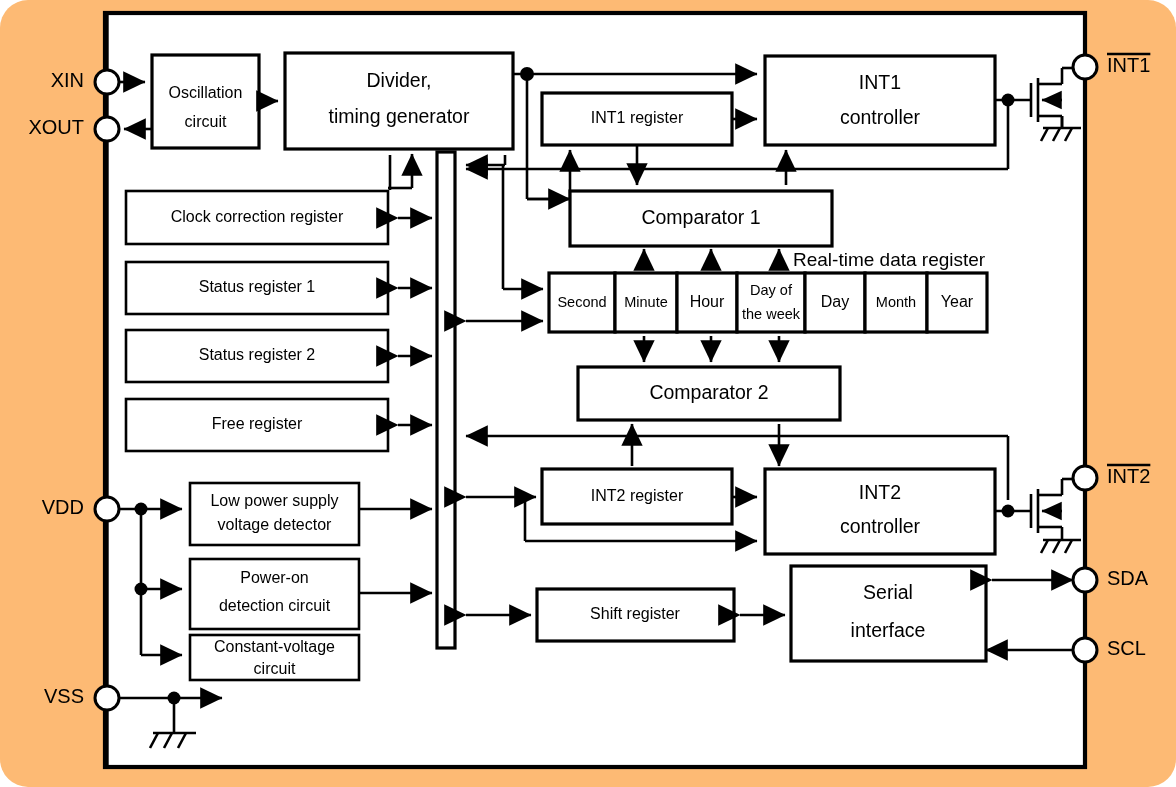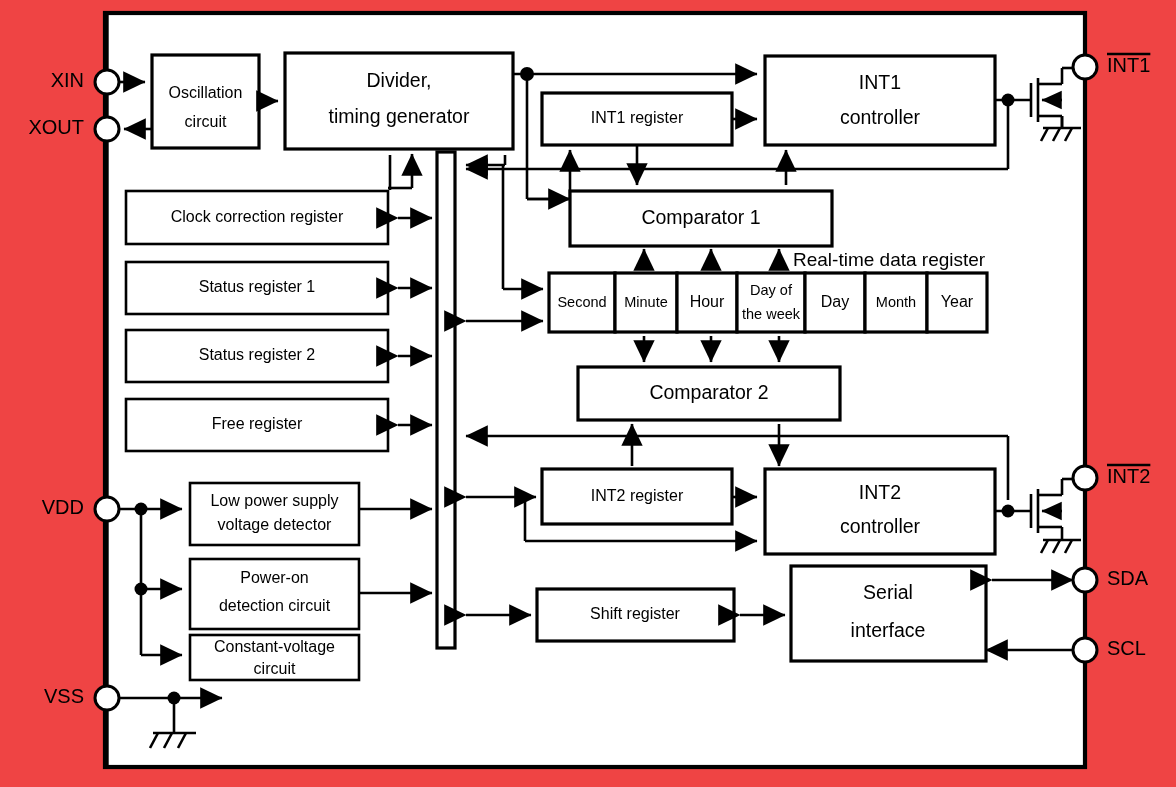--- a/index.html
+++ b/index.html
@@ -1,18 +1,18 @@
 <!DOCTYPE html>
 <html><head>
 <meta charset="utf-8">
 <style>
   html,body{margin:0;padding:0;background:#ffffff;}
   body{width:1176px;height:787px;overflow:hidden;
        font-family:"Liberation Sans","DejaVu Sans",sans-serif;}
-  #stage{position:relative;width:1176px;height:787px;background:#ef4444;}
+  #stage{position:relative;width:1176px;height:787px;background:#fdba74;border-radius:28px;}
   svg{display:block;}
   .blk{fill:#ffffff;stroke:#000000;stroke-width:3.2;}
   .blk-thin{fill:#ffffff;stroke:#000000;stroke-width:2.6;}
   .wire{stroke:#000000;stroke-width:2.6;fill:none;}
   .wire-thick{stroke:#000000;stroke-width:3.4;fill:none;}
   .pin{fill:#ffffff;stroke:#000000;stroke-width:3.0;}
   .dot{fill:#000000;}
   .lbl{font-family:"Liberation Sans","DejaVu Sans",sans-serif;
        fill:#000000;font-size:19.5px;text-anchor:middle;dominant-baseline:middle;}
   .lbl-sm{font-size:16px;}

